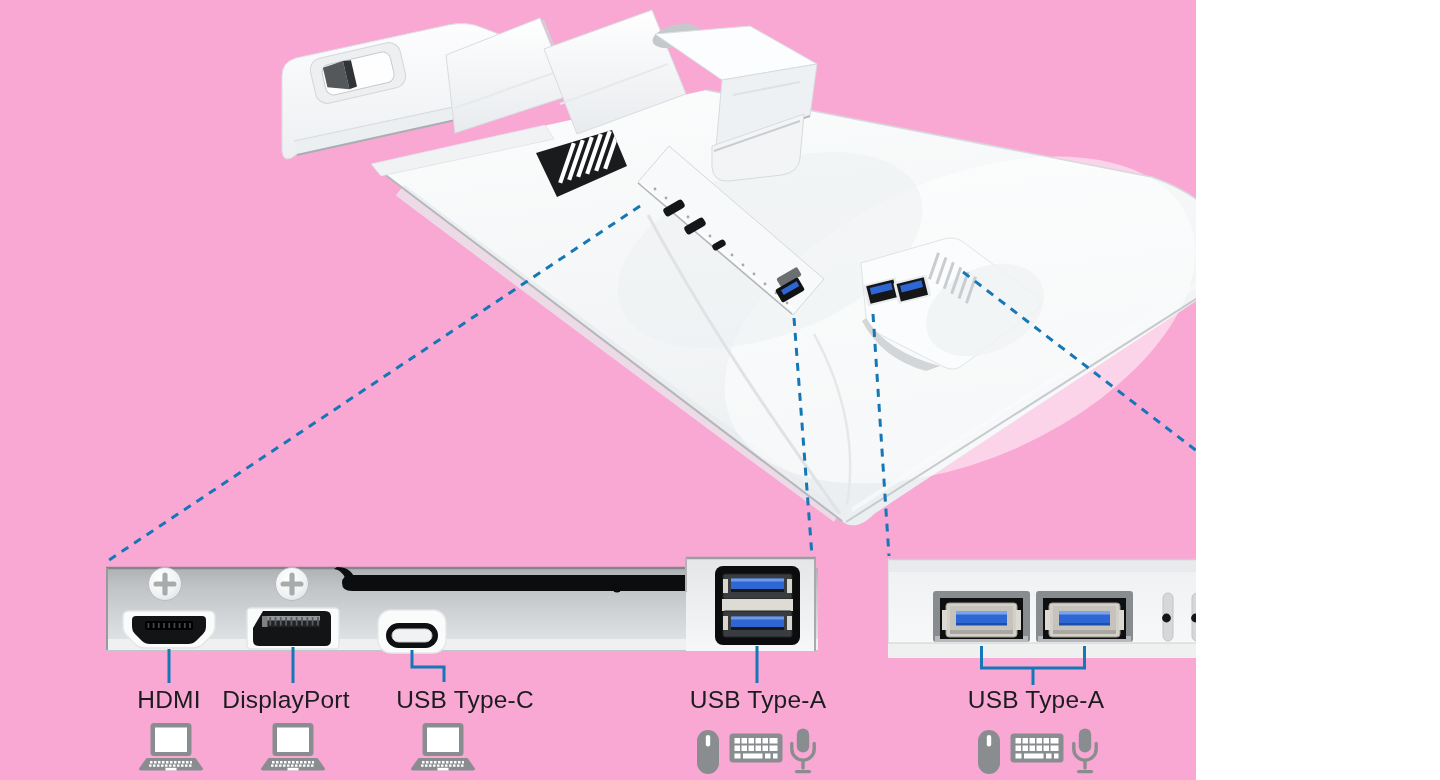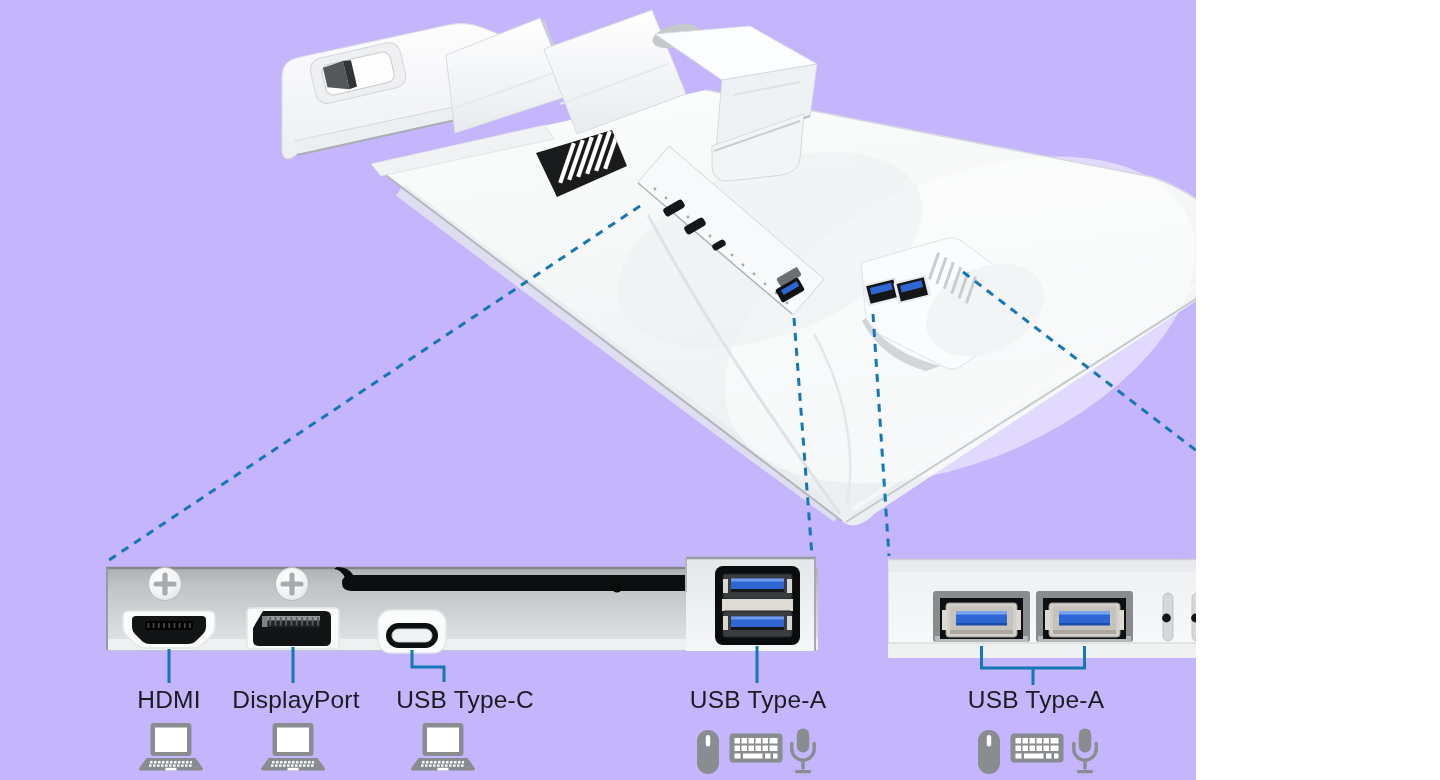--- a/index.html
+++ b/index.html
@@ -1,17 +1,17 @@
 <!DOCTYPE html>
 <html><head>
 <meta charset="utf-8">
 <style>
   html,body{margin:0;padding:0;background:#ffffff;}
   .stage{
-    position:relative;width:1196px;height:780px;background:#c4b5fd;overflow:hidden;
+    position:relative;width:1196px;height:780px;background:#f9a8d4;overflow:hidden;
     font-family:"Liberation Sans",sans-serif;
   }
   .scene{position:absolute;left:0;top:0;width:1440px;height:780px;}
   .port-label{
     position:absolute;top:688px;transform:translateX(-50%);
     font-size:24.5px;line-height:1;color:#1b1c1e;letter-spacing:.2px;white-space:nowrap;
   }
   .icon{position:absolute;}
 </style>
 </head>
@@ -333,21 +333,21 @@
     <g stroke="#1577b5" stroke-width="3" fill="none">
       <path d="M981.5,646 L981.5,668"></path>
       <path d="M1084.5,646 L1084.5,668"></path>
       <path d="M980,668 L1086,668"></path>
       <path d="M1033,668 L1033,685"></path>
     </g>
   </g>
 </svg>
 
 <div class="port-label" style="left:169px">HDMI</div>
-<div class="port-label" style="left:296px">DisplayPort</div>
+<div class="port-label" style="left:286px">DisplayPort</div>
 <div class="port-label" style="left:465px">USB Type-C</div>
 <div class="port-label" style="left:758px">USB Type-A</div>
 <div class="port-label" style="left:1036px">USB Type-A</div>
 
 <div class="icon" style="left:138px;top:722px">
   <svg width="66" height="52" viewBox="0 0 66 52">
     <rect x="12.5" y="1" width="41" height="33" rx="3.5" fill="#8a8d8f"></rect>
     <rect x="17" y="5.5" width="32" height="24.5" fill="#ffffff"></rect>
     <path d="M8.5,36 L57.5,36 L65,46.5 Q65.5,48.5 63,48.5 L3,48.5 Q0.5,48.5 1,46.5 Z" fill="#8a8d8f"></path>
     <line x1="12" y1="40.2" x2="54" y2="40.2" stroke="#fff" stroke-width="2.4" stroke-dasharray="2.5 1.5"></line>

